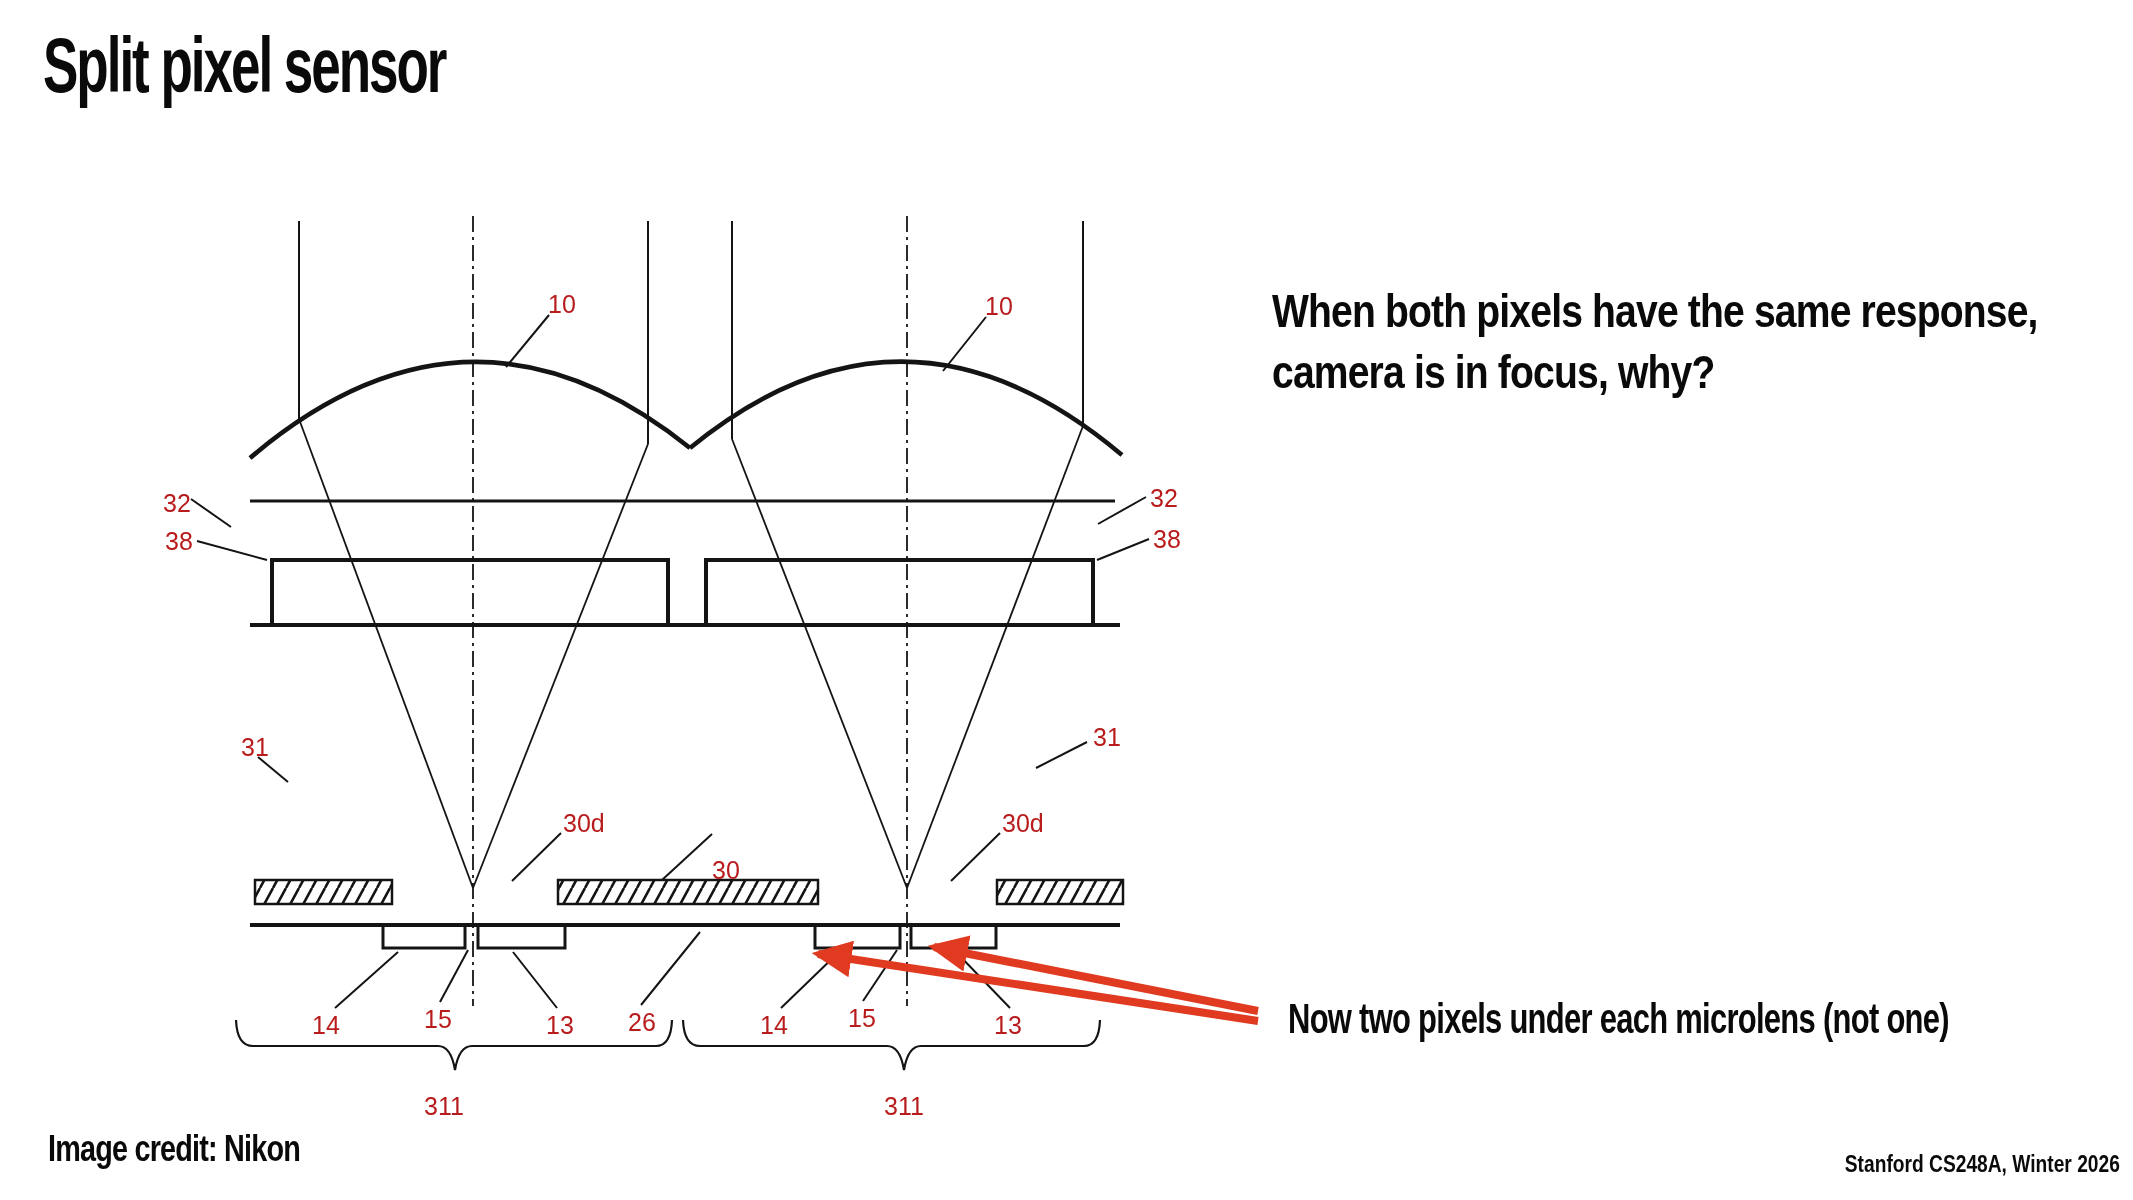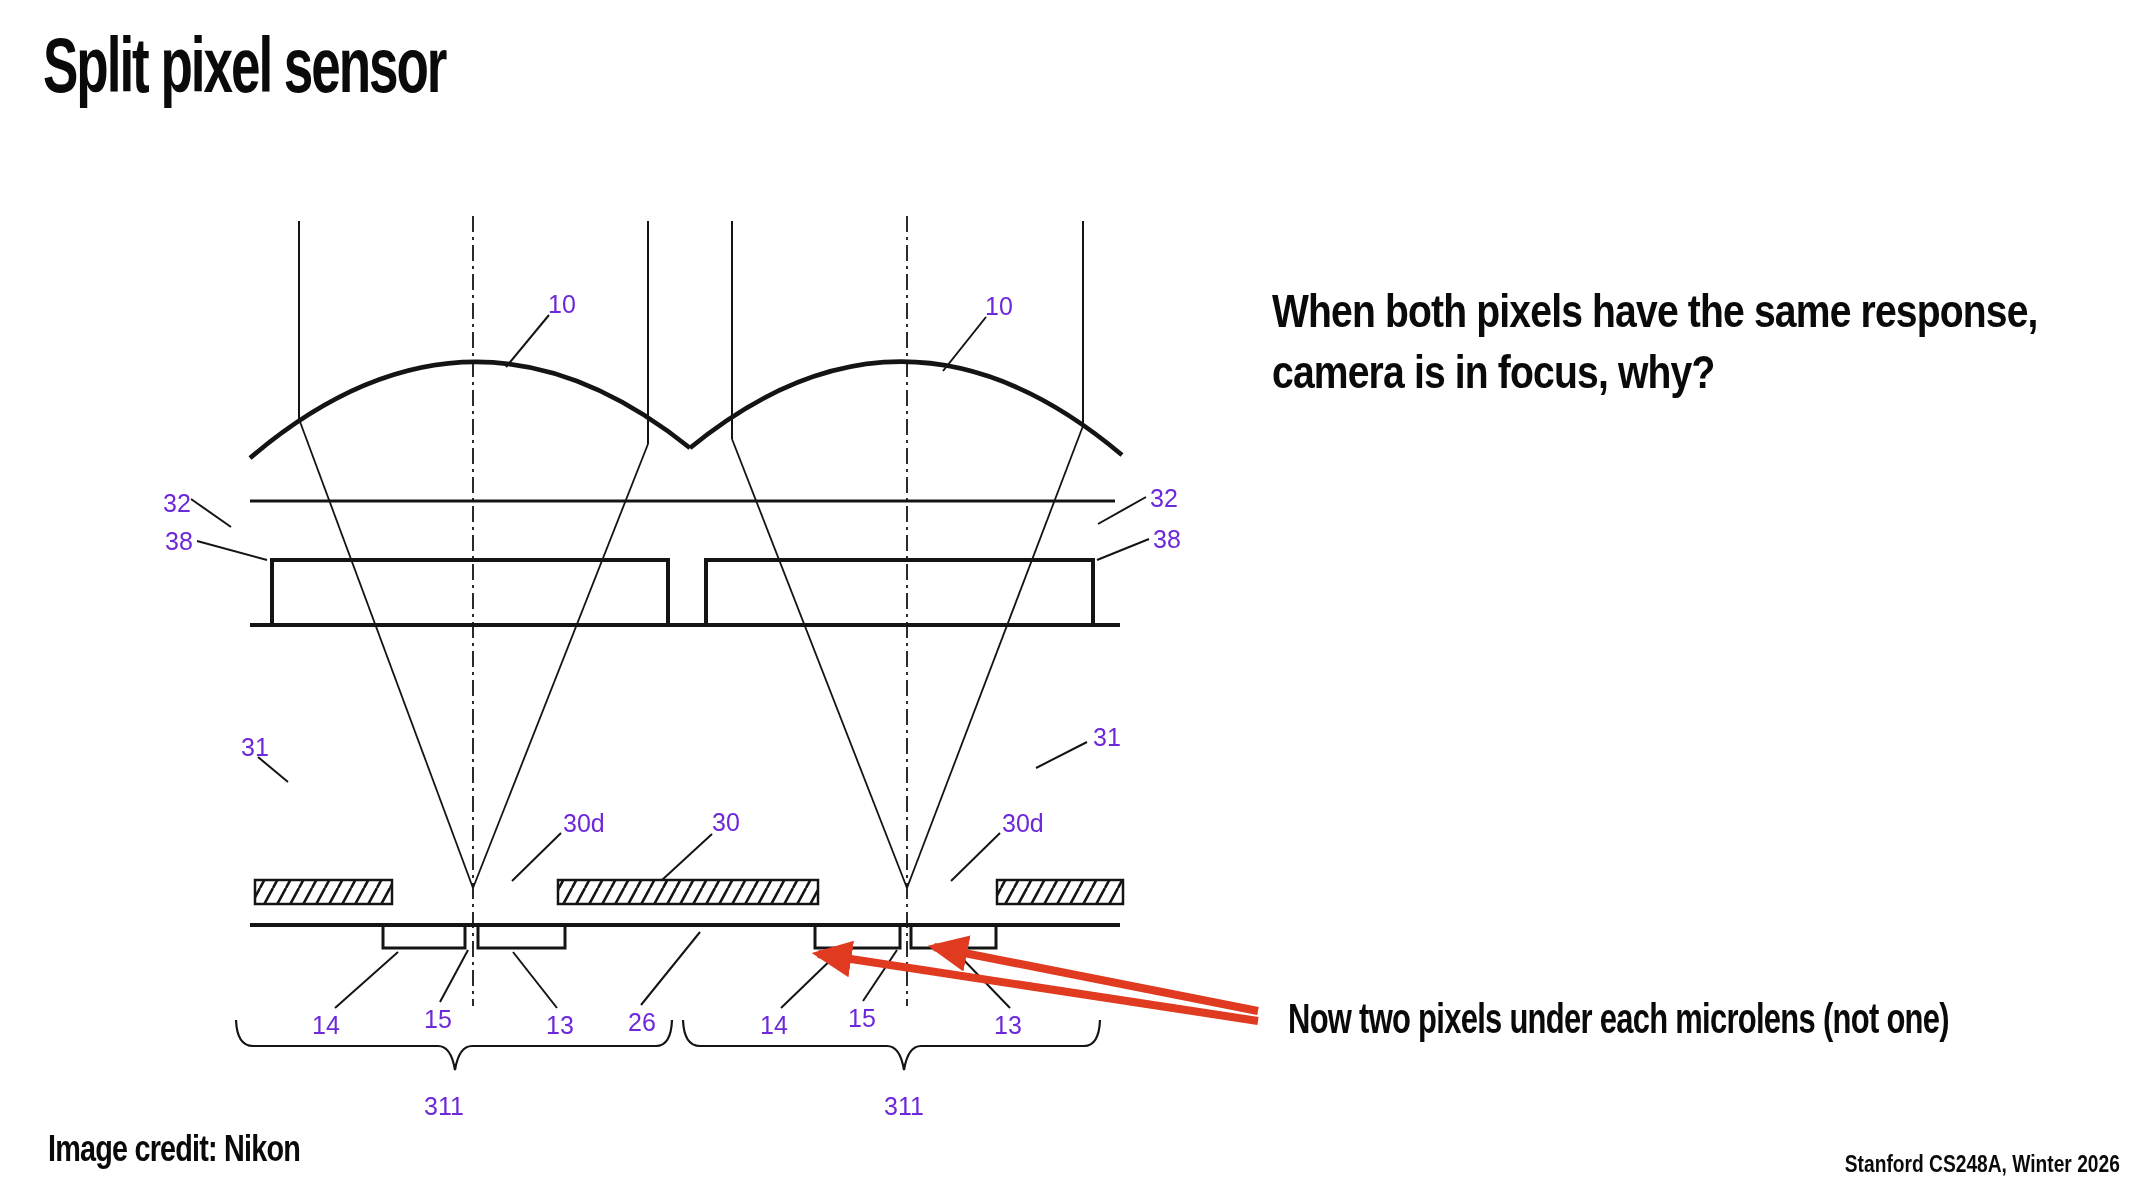--- a/index.html
+++ b/index.html
@@ -37,21 +37,21 @@
     white-space:nowrap;color:#0a0a0a;
   }
   .footer{
     right:13px;top:1150px;
     font-size:24px;font-weight:700;
     transform:scaleX(0.80);transform-origin:right top;
     white-space:nowrap;color:#0a0a0a;
   }
   .num{
     position:absolute;
-    font-size:25px;font-weight:400;color:#6d28d9;
+    font-size:25px;font-weight:400;color:#b91c1c;
     white-space:nowrap;letter-spacing:0px;
   }
   svg{position:absolute;left:0;top:0;}
 </style>
 </head>
 <body>
 
 <div class="slide">
 
   <svg width="2133" height="1200" viewBox="0 0 2133 1200">
@@ -149,21 +149,21 @@
 
   <div class="num" style="left:548px;top:290px">10</div>
   <div class="num" style="left:985px;top:292px">10</div>
   <div class="num" style="left:163px;top:489px">32</div>
   <div class="num" style="left:165px;top:527px">38</div>
   <div class="num" style="left:1150px;top:484px">32</div>
   <div class="num" style="left:1153px;top:525px">38</div>
   <div class="num" style="left:241px;top:733px">31</div>
   <div class="num" style="left:1093px;top:723px">31</div>
   <div class="num" style="left:563px;top:809px">30d</div>
-  <div class="num" style="left:712px;top:808px">30</div>
+  <div class="num" style="left:712px;top:856px">30</div>
   <div class="num" style="left:1002px;top:809px">30d</div>
   <div class="num" style="left:312px;top:1011px">14</div>
   <div class="num" style="left:424px;top:1005px">15</div>
   <div class="num" style="left:546px;top:1011px">13</div>
   <div class="num" style="left:628px;top:1008px">26</div>
   <div class="num" style="left:760px;top:1011px">14</div>
   <div class="num" style="left:848px;top:1004px">15</div>
   <div class="num" style="left:994px;top:1011px">13</div>
   <div class="num" style="left:424px;top:1092px">311</div>
   <div class="num" style="left:884px;top:1092px">311</div>

